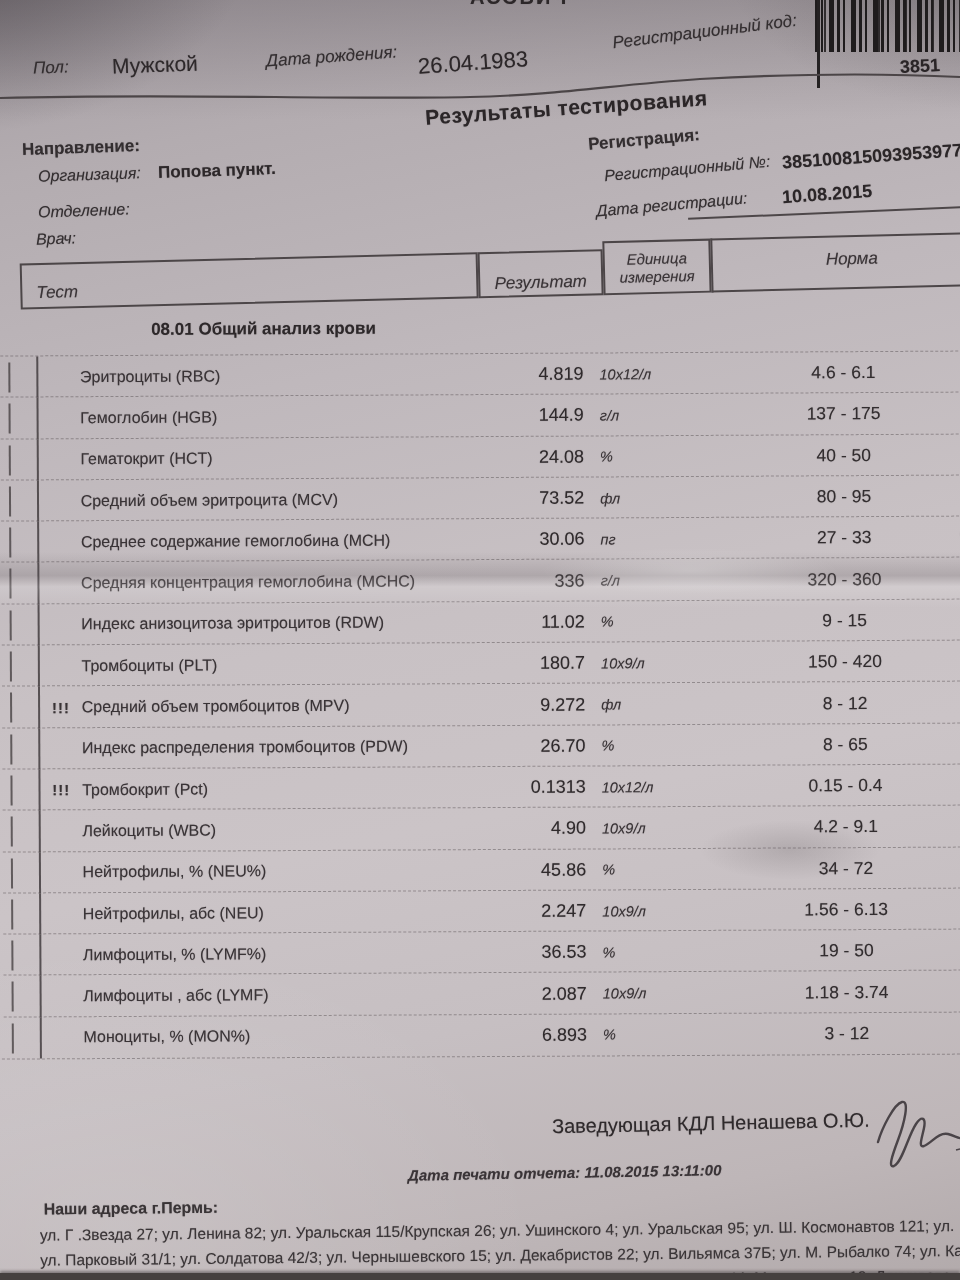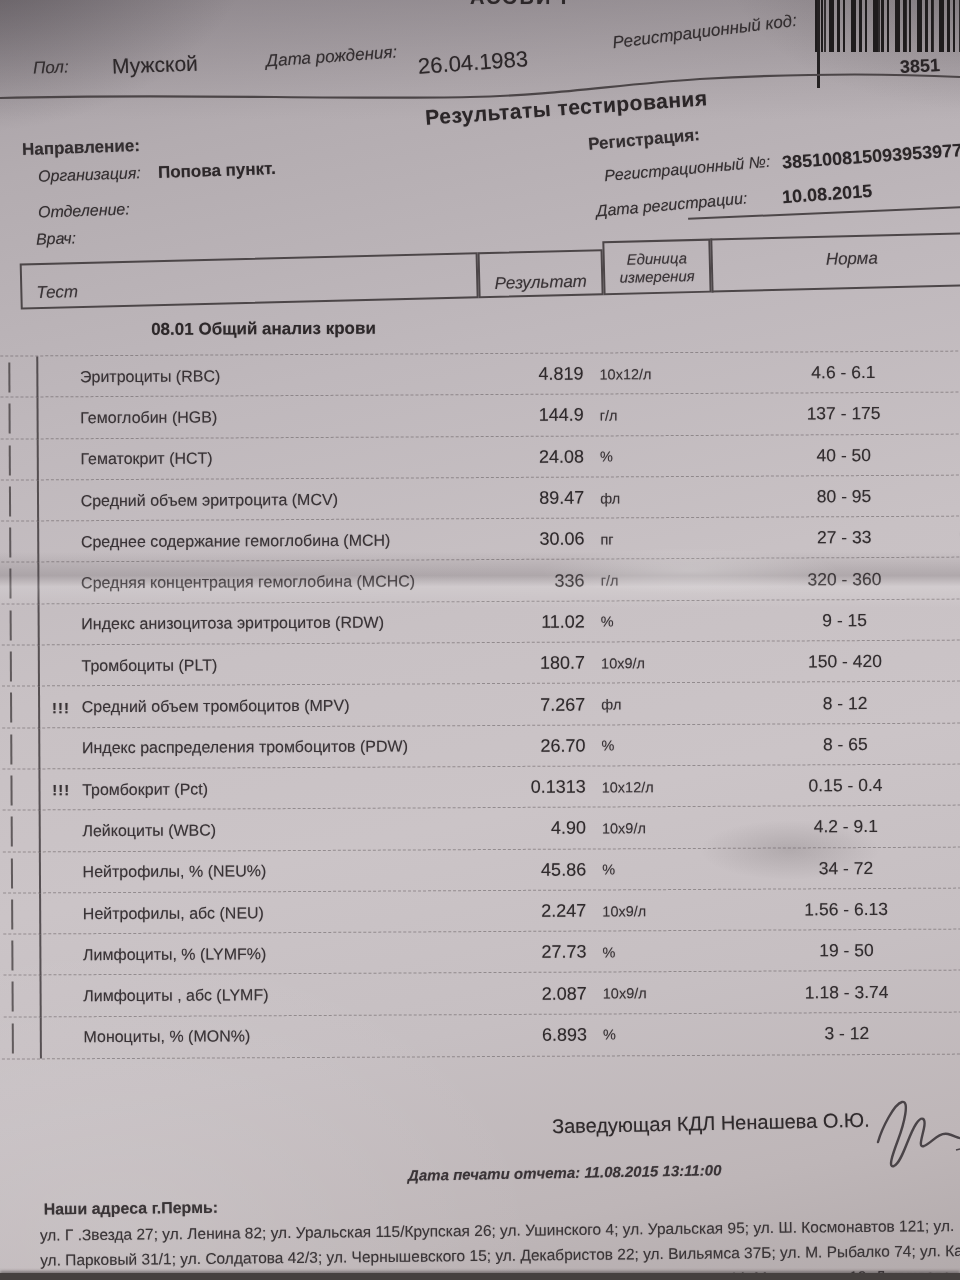--- a/index.html
+++ b/index.html
@@ -72,21 +72,21 @@
      border-left:2px solid rgba(66,60,62,0.85); }
   .t-row::before{ content:""; position:absolute; left:-38px; top:-1px; width:998px;
      border-top:1px dashed rgba(80,73,76,0.45); }
   .t-row::after{ content:""; position:absolute; left:-30px; top:6px; height:30px;
      border-left:2px solid rgba(62,56,58,0.75); }
   .tbody .t-row:last-child{ border-bottom:0; }
   .t-rows-end{ position:relative; width:998px; left:-38px; border-top:1px dashed rgba(80,73,76,0.45); }
   .c-flag{ width:42px; text-align:center; font-size:15px; font-weight:bold; color:#393335; letter-spacing:1px;}
   .c-name{ width:360px; font-size:16px; color:#393336; }
   .c-result{ width:148px; text-align:right; font-size:18px; color:#2f2a2c; }
-  .c-unit{ width:130px; padding-left:16px; font-size:14.5px; color:#393336; }
+  .c-unit{ width:130px; padding-left:16px; font-size:14.5px; color:#393336;font-style:italic; }
   .c-norm{ width:232px; text-align:center; font-size:17.5px; color:#322d2f; }
   .c-edge{ position:absolute; right:-12px; top:9px; font-size:16px; color:#413b3d; }
 
   
   .crease-mid{ left:0; top:552px; width:960px; height:56px;
      background:linear-gradient(180deg, transparent, rgba(86,78,82,0.22) 42%, rgba(255,255,255,0.16) 62%, transparent); }
   .crease-spot{ left:540px; top:548px; width:300px; height:46px; border-radius:50%;
      background:radial-gradient(closest-side, rgba(255,255,255,0.25), transparent); }
   .shade-right{ left:700px; top:820px; width:180px; height:60px; border-radius:50%;
      background:radial-gradient(closest-side, rgba(70,63,66,0.18), transparent); }
@@ -167,21 +167,21 @@
       <span class="c-flag soft"></span>
       <span class="c-name soft">Гематокрит (HCT)</span>
       <span class="c-result soft">24.08</span>
       <span class="c-unit soft">%</span>
       <span class="c-norm soft">40 - 50</span>
       <span class="c-edge soft"></span>
     </div>
         <div class="t-row">
       <span class="c-flag soft"></span>
       <span class="c-name soft">Средний объем эритроцита (MCV)</span>
-      <span class="c-result soft">89.47</span>
+      <span class="c-result soft">73.52</span>
       <span class="c-unit soft">фл</span>
       <span class="c-norm soft">80 - 95</span>
       <span class="c-edge soft"></span>
     </div>
         <div class="t-row">
       <span class="c-flag soft"></span>
       <span class="c-name soft">Среднее содержание гемоглобина (MCH)</span>
       <span class="c-result soft">30.06</span>
       <span class="c-unit soft">пг</span>
       <span class="c-norm soft">27 - 33</span>
@@ -207,21 +207,21 @@
       <span class="c-flag soft"></span>
       <span class="c-name soft">Тромбоциты (PLT)</span>
       <span class="c-result soft">180.7</span>
       <span class="c-unit soft">10х9/л</span>
       <span class="c-norm soft">150 - 420</span>
 
     </div>
         <div class="t-row">
       <span class="c-flag soft">!!!</span>
       <span class="c-name soft">Средний объем тромбоцитов (MPV)</span>
-      <span class="c-result soft">7.267</span>
+      <span class="c-result soft">9.272</span>
       <span class="c-unit soft">фл</span>
       <span class="c-norm soft">8 - 12</span>
 
     </div>
         <div class="t-row">
       <span class="c-flag soft"></span>
       <span class="c-name soft">Индекс распределения тромбоцитов (PDW)</span>
       <span class="c-result soft">26.70</span>
       <span class="c-unit soft">%</span>
       <span class="c-norm soft">8 - 65</span>
@@ -255,21 +255,21 @@
       <span class="c-flag soft"></span>
       <span class="c-name soft">Нейтрофилы, абс (NEU)</span>
       <span class="c-result soft">2.247</span>
       <span class="c-unit soft">10х9/л</span>
       <span class="c-norm soft">1.56 - 6.13</span>
       <span class="c-edge soft"></span>
     </div>
         <div class="t-row">
       <span class="c-flag soft"></span>
       <span class="c-name soft">Лимфоциты, % (LYMF%)</span>
-      <span class="c-result soft">27.73</span>
+      <span class="c-result soft">36.53</span>
       <span class="c-unit soft">%</span>
       <span class="c-norm soft">19 - 50</span>
       <span class="c-edge soft"></span>
     </div>
         <div class="t-row">
       <span class="c-flag soft"></span>
       <span class="c-name soft">Лимфоциты , абс (LYMF)</span>
       <span class="c-result soft">2.087</span>
       <span class="c-unit soft">10х9/л</span>
       <span class="c-norm soft">1.18 - 3.74</span>

